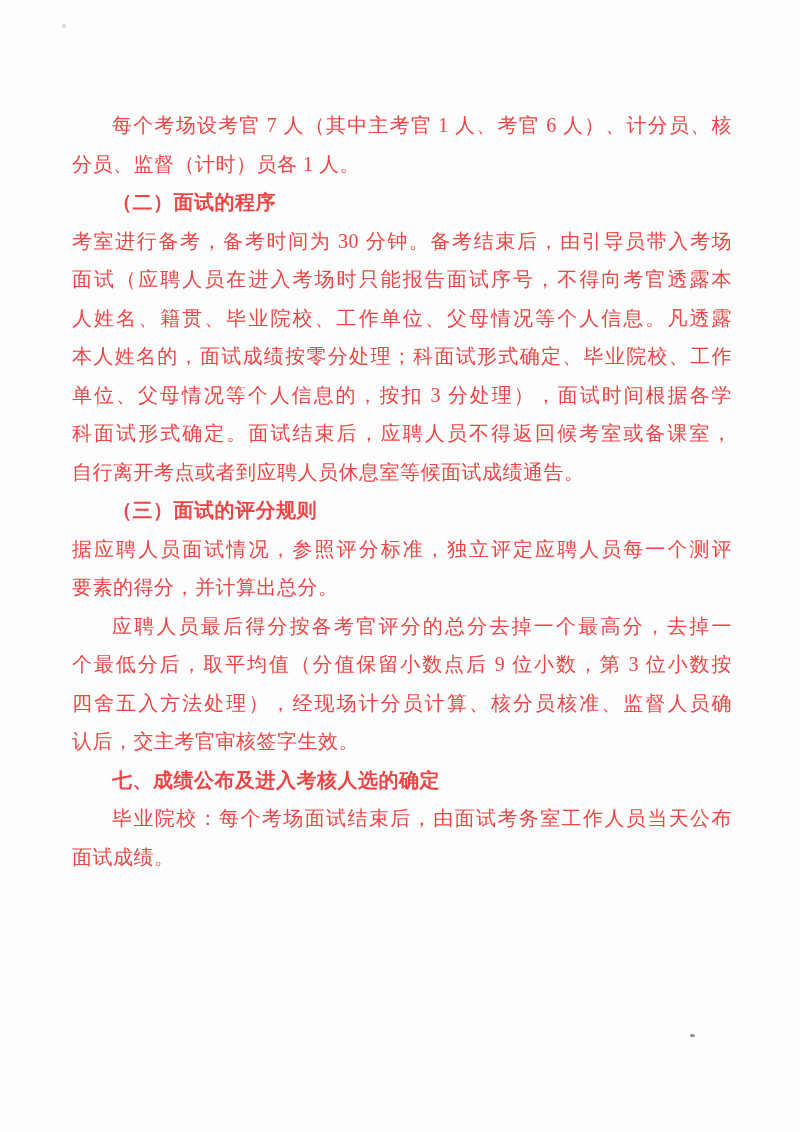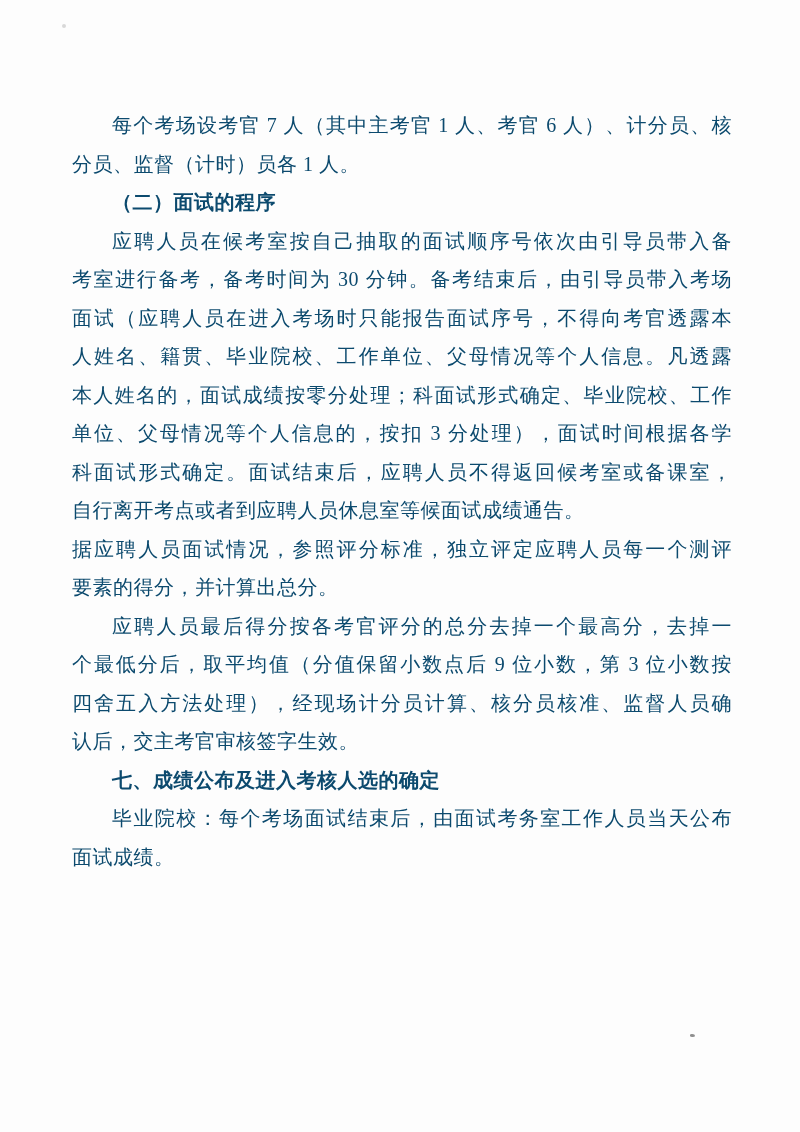--- a/index.html
+++ b/index.html
@@ -19,21 +19,21 @@
     position: absolute;
     left: 72px;
     top: 106px;
     width: 660px;
   }
   .ln {
     margin: 0;
     padding: 0;
     font-size: 20px;
     line-height: 38.5px;
-    color: #0c4a6e;
+    color: #ef4444;
     letter-spacing: 0.5px;
     text-align: justify;
     text-align-last: justify;
     text-justify: inter-character;
   }
   .ln.first {
     text-indent: 2em;
   }
   .ln.last {
     text-align: right;
@@ -69,28 +69,28 @@
 </head>
 <body>
 
 <div class="page">
   <span class="speck speck-top"></span>
 
   <div class="text-block">
     <p class="ln first">每个考场设考官 7 人（其中主考官 1 人、考官 6 人）、计分员、核</p>
     <p class="ln last">分员、监督（计时）员各 1 人。</p>
     <p class="ln heading">（二）面试的程序</p>
-    <p class="ln first">应聘人员在候考室按自己抽取的面试顺序号依次由引导员带入备</p>
     <p class="ln">考室进行备考，备考时间为 30 分钟。备考结束后，由引导员带入考场</p>
     <p class="ln">面试（应聘人员在进入考场时只能报告面试序号，不得向考官透露本</p>
     <p class="ln">人姓名、籍贯、毕业院校、工作单位、父母情况等个人信息。凡透露</p>
     <p class="ln">本人姓名的，面试成绩按零分处理；科面试形式确定、毕业院校、工作</p>
     <p class="ln">单位、父母情况等个人信息的，按扣 3 分处理），面试时间根据各学</p>
     <p class="ln">科面试形式确定。面试结束后，应聘人员不得返回候考室或备课室，</p>
     <p class="ln last">自行离开考点或者到应聘人员休息室等候面试成绩通告。</p>
+    <p class="ln heading">（三）面试的评分规则</p>
     <p class="ln">据应聘人员面试情况，参照评分标准，独立评定应聘人员每一个测评</p>
     <p class="ln last">要素的得分，并计算出总分。</p>
     <p class="ln first">应聘人员最后得分按各考官评分的总分去掉一个最高分，去掉一</p>
     <p class="ln">个最低分后，取平均值（分值保留小数点后 9 位小数，第 3 位小数按</p>
     <p class="ln">四舍五入方法处理），经现场计分员计算、核分员核准、监督人员确</p>
     <p class="ln last">认后，交主考官审核签字生效。</p>
     <p class="ln heading">七、成绩公布及进入考核人选的确定</p>
     <p class="ln first">毕业院校：每个考场面试结束后，由面试考务室工作人员当天公布</p>
     <p class="ln last">面试成绩。</p>
   </div>

